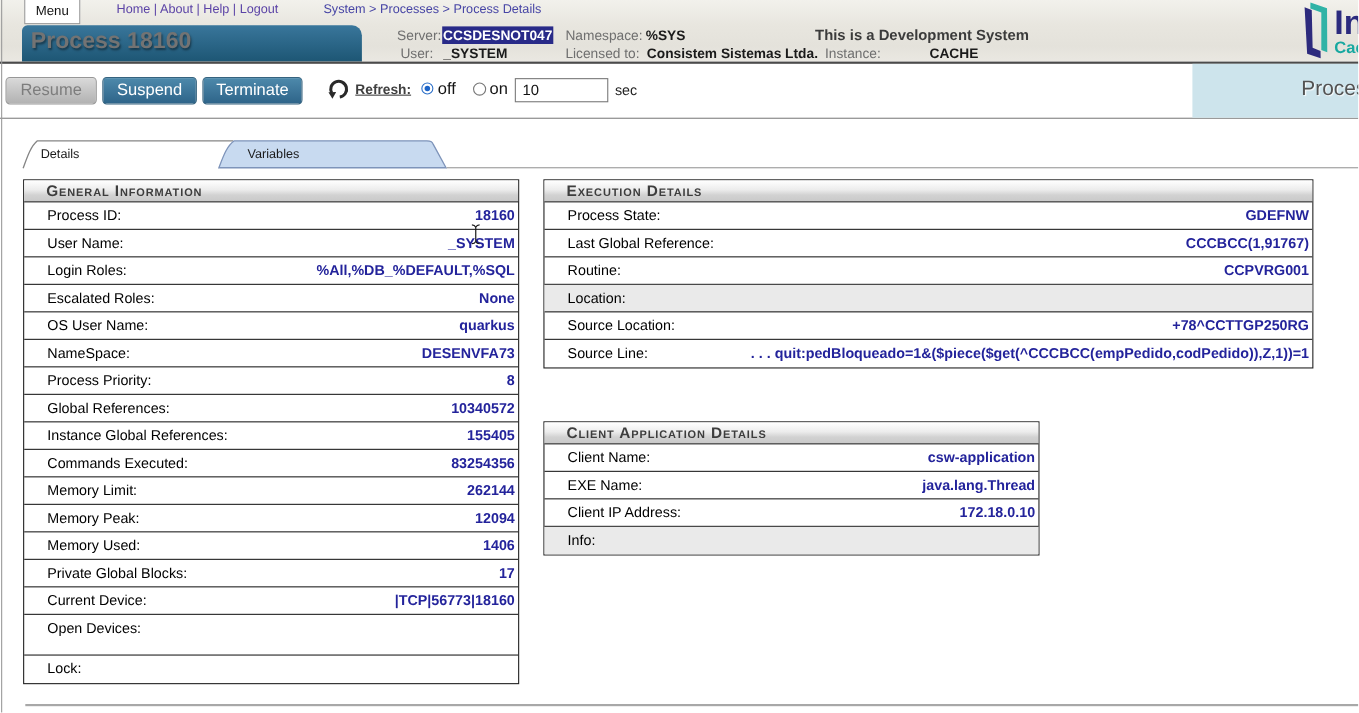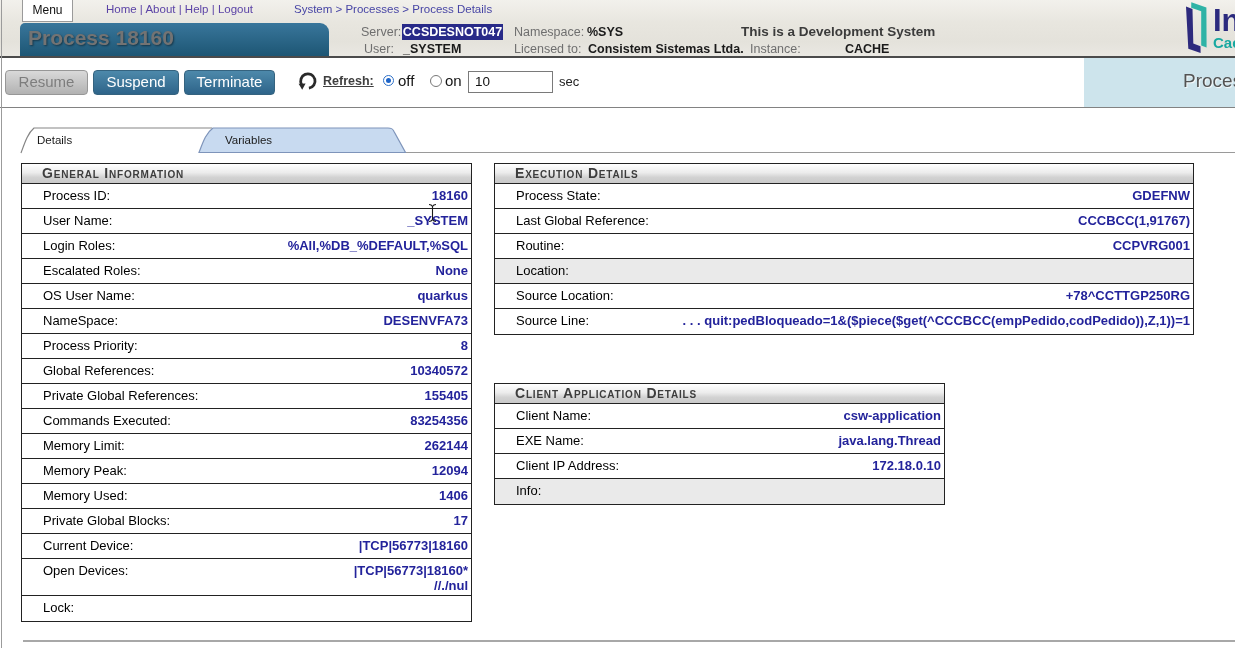--- a/index.html
+++ b/index.html
@@ -136,21 +136,21 @@
       </div>
     <div class="row">
         <span class="lbl">Process Priority:</span>
         <span class="val">8</span>
       </div>
     <div class="row">
         <span class="lbl">Global References:</span>
         <span class="val">10340572</span>
       </div>
     <div class="row">
-        <span class="lbl">Private Global References:</span>
+        <span class="lbl">Instance Global References:</span>
         <span class="val">155405</span>
       </div>
     <div class="row">
         <span class="lbl">Commands Executed:</span>
         <span class="val">83254356</span>
       </div>
     <div class="row">
         <span class="lbl">Memory Limit:</span>
         <span class="val">262144</span>
       </div>
@@ -165,21 +165,20 @@
     <div class="row">
         <span class="lbl">Private Global Blocks:</span>
         <span class="val">17</span>
       </div>
     <div class="row">
         <span class="lbl">Current Device:</span>
         <span class="val">|TCP|56773|18160</span>
       </div>
     <div class="row" style="height:37px;">
         <span class="lbl" style="line-height:15px;top:4px;">Open Devices:</span>
-        <span class="val" style="line-height:15px;top:4px;text-align:right;">|TCP|56773|18160*<br>//./nul</span>
       </div>
     <div class="row last">
         <span class="lbl">Lock:</span>
       </div>
   </div>
 
   <div id="exectable" class="abs panel">
     <div class="phead">Execution Details</div>
     <div class="row">
         <span class="lbl">Process State:</span>

